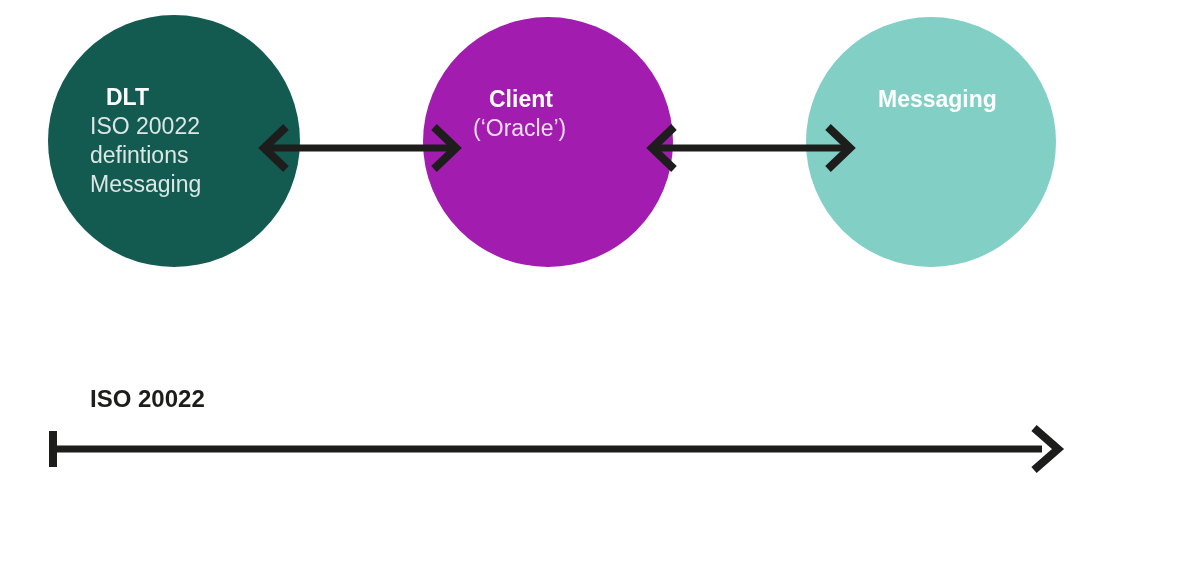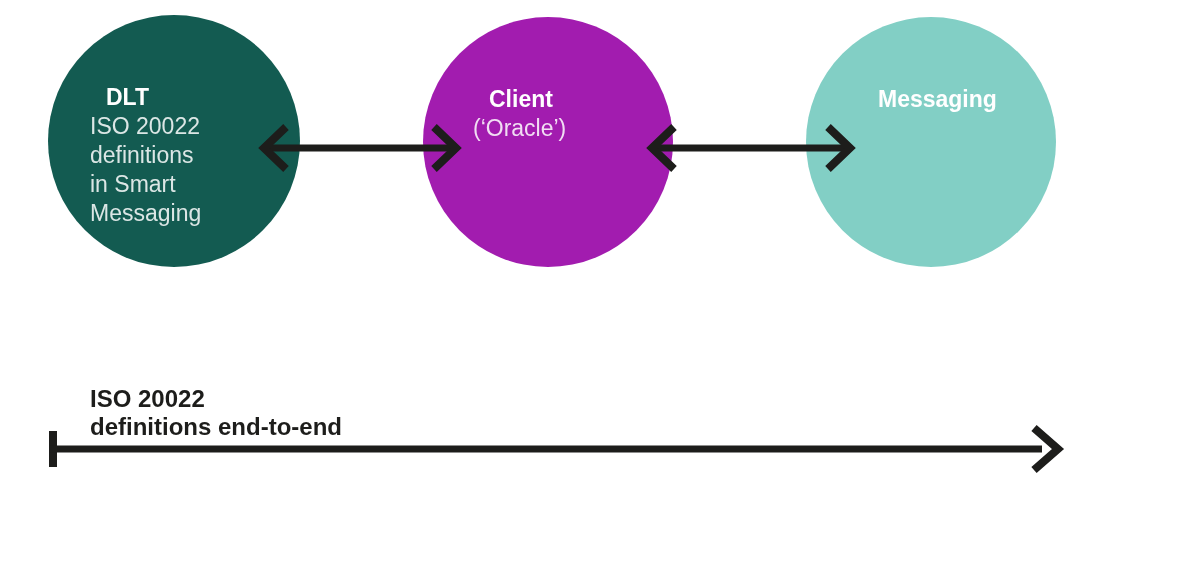--- a/index.html
+++ b/index.html
@@ -73,22 +73,21 @@
 </style>
 </head>
 <body>
 
 <div class="canvas">
 
   <div class="node node-dlt">
     <div class="node-text">
       <span class="node-title">DLT</span>
       <span class="node-line">ISO 20022</span>
-      <span class="node-line">definitions</span>
-      <span class="node-line">in Smart</span>
+      <span class="node-line">defintions</span>
       <span class="node-line">Messaging</span>
     </div>
   </div>
 
   <div class="node node-client">
     <div class="node-text">
       <span class="node-title">Client</span>
       <span class="node-line">(‘Oracle’)</span>
     </div>
   </div>
@@ -115,16 +114,15 @@
 
     <g stroke="#1D1D1B" fill="none" stroke-linejoin="miter">
       <line x1="53" y1="431" x2="53" y2="467" stroke-width="8"></line>
       <line x1="50" y1="449" x2="1042" y2="449" stroke-width="7"></line>
       <path d="M1034,428 L1058,449 L1034,470" stroke-width="8"></path>
     </g>
   </svg>
 
   <div class="timeline-label">
     <span>ISO 20022</span>
-    <span>definitions end-to-end</span>
   </div>
 
 </div>
 
 </body></html>

